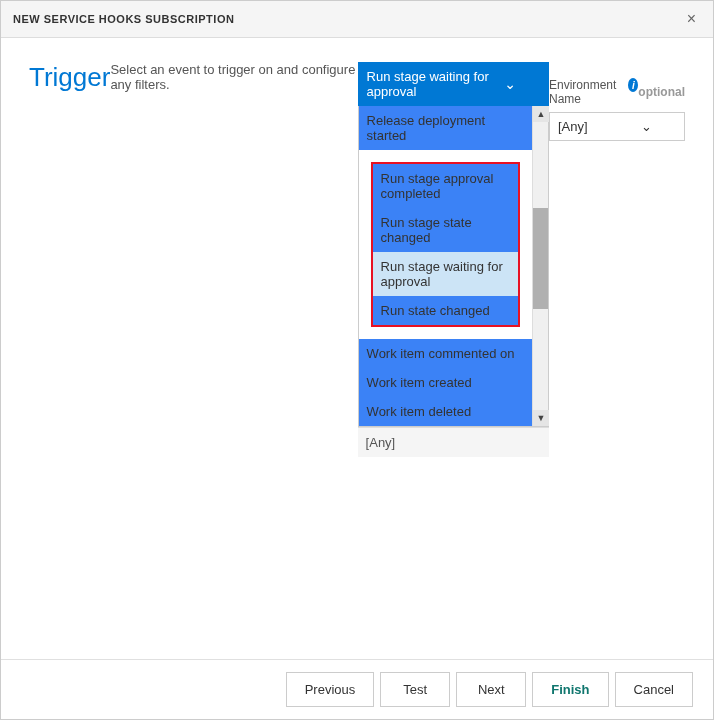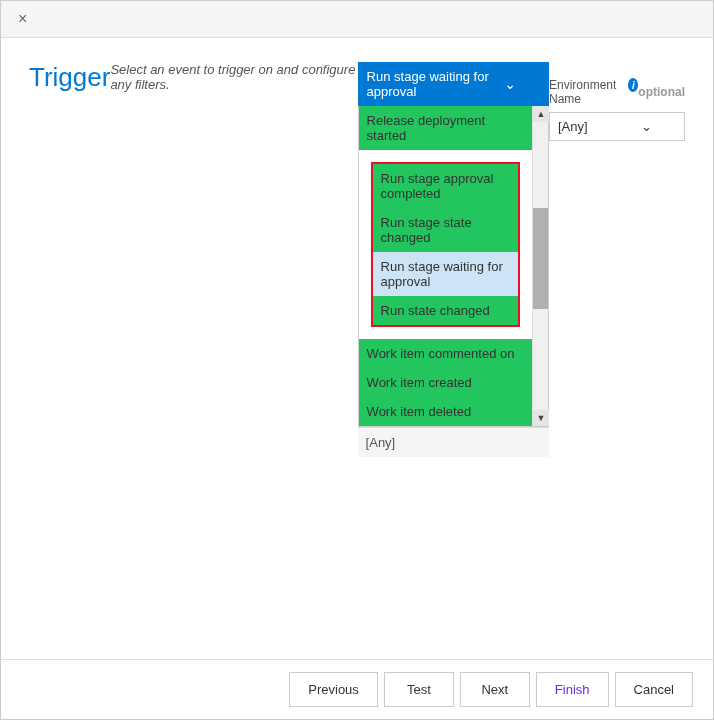--- a/index.html
+++ b/index.html
@@ -56,21 +56,20 @@
     }
     .page-title {
       font-size: 26px;
       color: #0078d4;
       font-weight: 300;
       margin-bottom: 8px;
     }
     .page-subtitle {
       font-size: 13px;
       color: #555;
-      font-style: italic;
     }
     .field-label {
       font-size: 12px;
       color: #555;
       margin-bottom: 6px;
     }
     .dropdown-selected {
       background: #0078d4;
       color: #fff;
       border: 1px solid #0078d4;
@@ -84,21 +83,21 @@
     }
     .dropdown-selected .chevron {
       font-size: 14px;
     }
     .dropdown-item {
       padding: 7px 8px;
       cursor: pointer;
       font-size: 13px;
       color: #333;
       border: none;
-      background: #22c55e;
+      background: #3b82f6;
     }
     .dropdown-item.selected {
       background: #cce4f6;
     }
     .red-box-group {
       border: 2px solid #e81123;
       margin: 12px;
     }
     .dropdown-outer {
       position: relative;
@@ -209,30 +208,32 @@
     .footer-btn {
       padding: 9px 18px;
       font-size: 13px;
       cursor: pointer;
       border: 1px solid #ccc;
       background: #fff;
       color: #333;
       min-width: 70px;
     }
     .footer-btn.disabled {
-      color: #6d28d9;
+      color: #0f766e;
       cursor: default;
+      font-weight: bold;
     }
   </style>
 </head>
 <body>
 
 <div class="dialog">
 
   <div class="dialog-titlebar">
+    <span class="dialog-title">NEW SERVICE HOOKS SUBSCRIPTION</span>
     <button class="close-btn">×</button>
   </div>
 
   <div class="dialog-content">
     <div class="page-title">Trigger</div>
     <div class="page-subtitle">Select an event to trigger on and configure any filters.</div>
 
 
     <div class="dropdown-outer">
 

